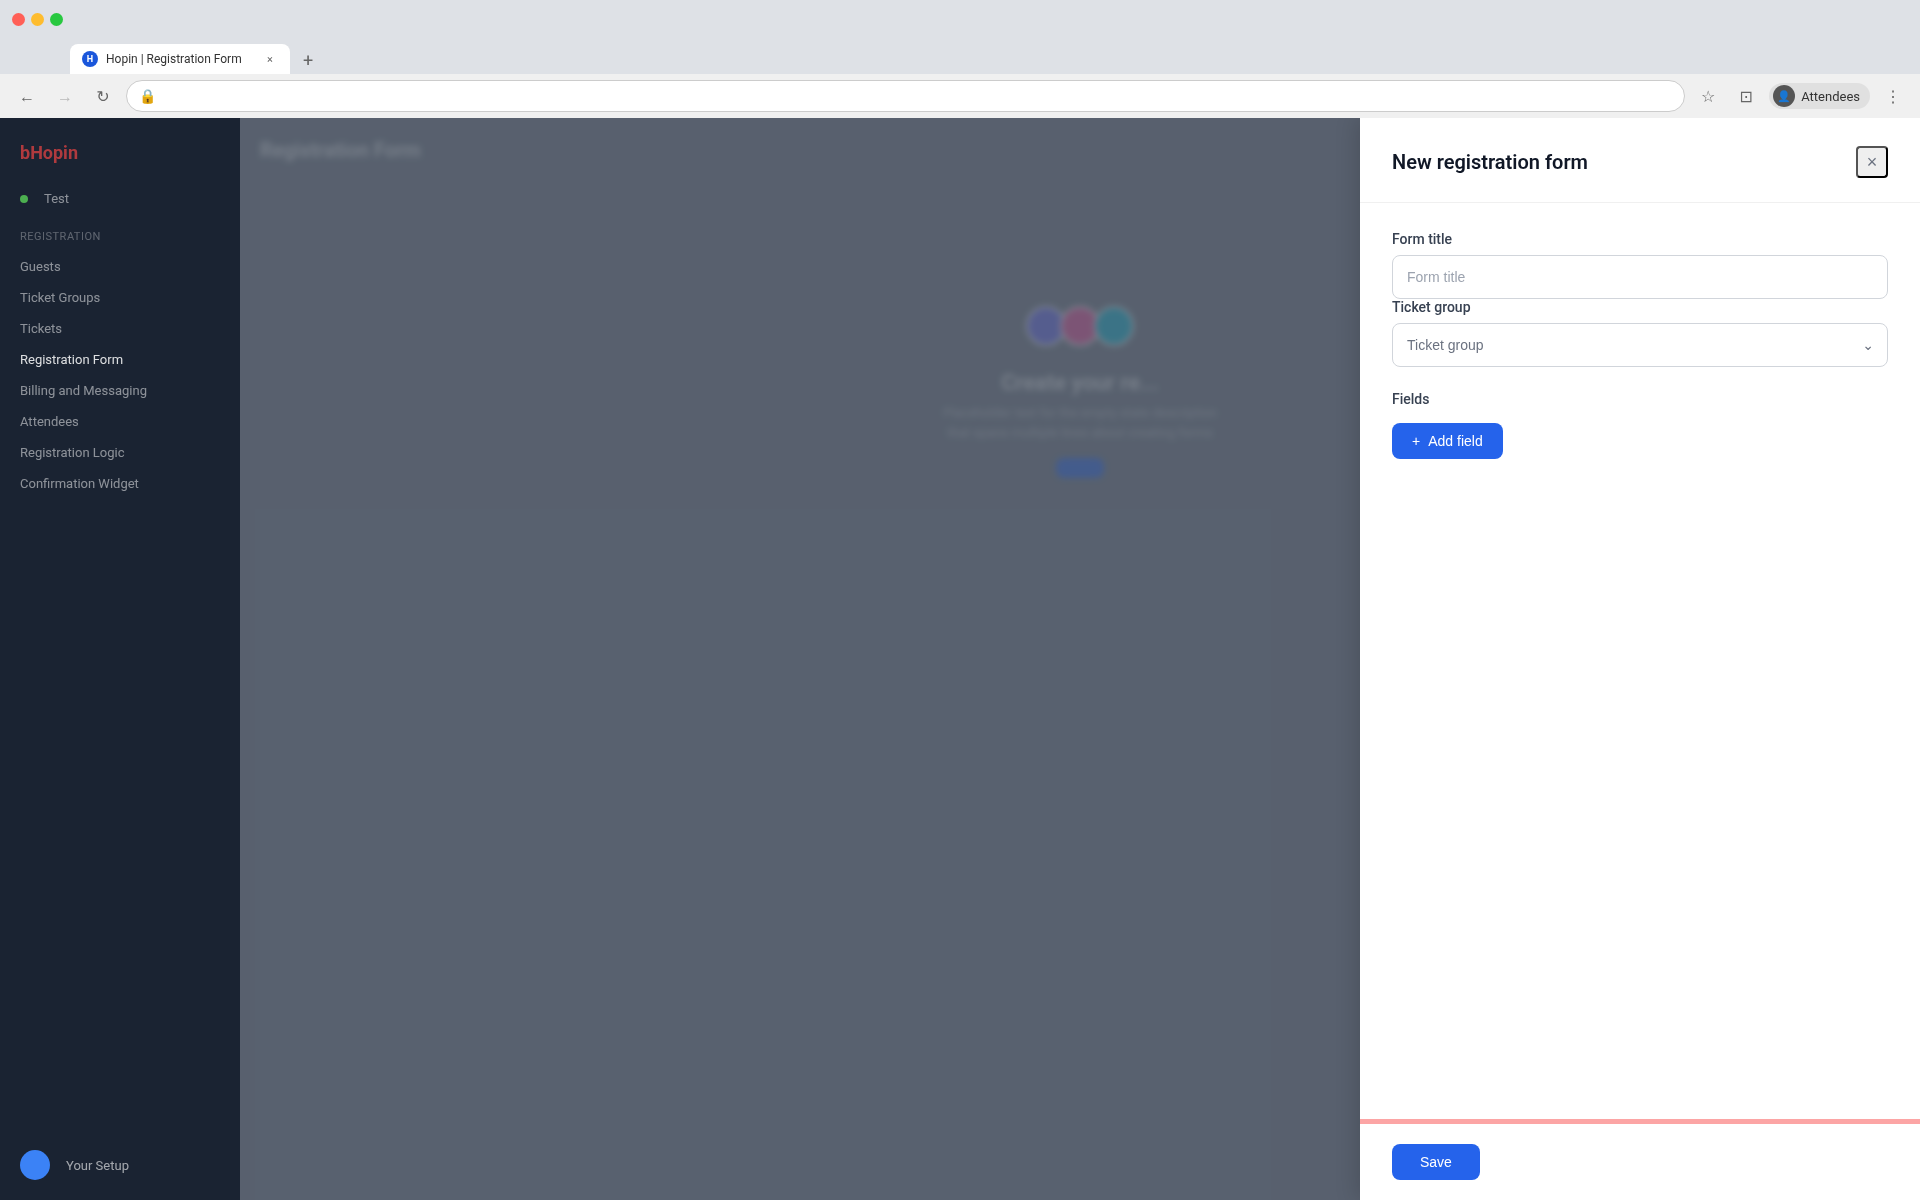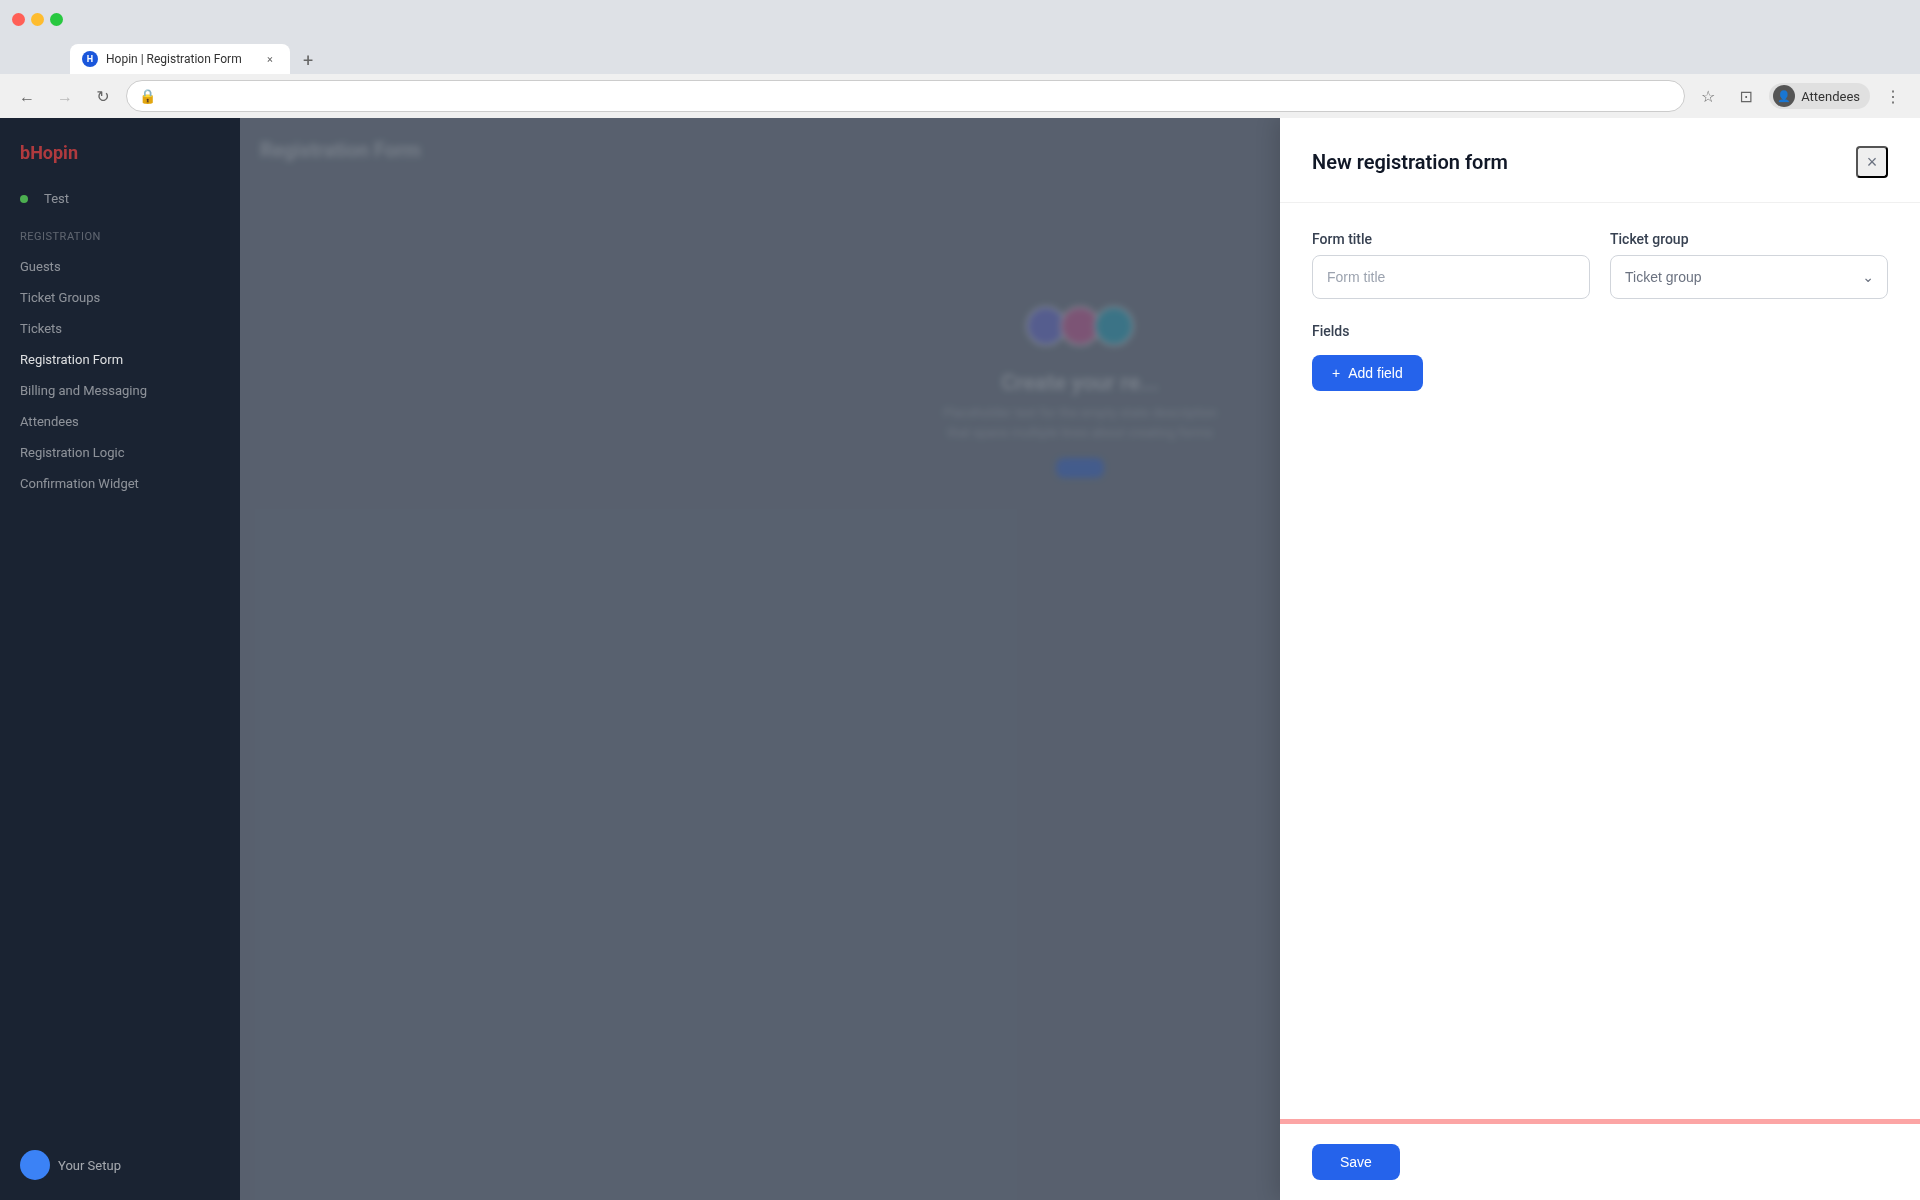--- a/index.html
+++ b/index.html
@@ -33,38 +33,38 @@
     .page-content { flex: 1; display: flex; overflow: hidden; position: relative; background: #f5f5f5; }
 
     
     .sidebar { width: 240px; background: #1a2332; min-height: 100%; padding: 16px 0; flex-shrink: 0; }
     .sidebar-logo { padding: 8px 20px 20px; }
     .sidebar-logo-text { color: #ef4444; font-size: 18px; font-weight: 700; opacity: 0.7; }
     .sidebar-nav-item { padding: 8px 20px; color: rgba(255,255,255,0.5); font-size: 13px; cursor: pointer; display: flex; align-items: center; gap: 16px; }
     .sidebar-section-label { padding: 16px 20px 8px; color: rgba(255,255,255,0.3); font-size: 11px; text-transform: uppercase; letter-spacing: 0.5px; }
     .sidebar-dot { width: 8px; height: 8px; border-radius: 50%; background: #4CAF50; }
     .sidebar-bottom { position: absolute; bottom: 20px; left: 0; width: 240px; padding: 0 20px; }
-    .sidebar-user-btn { display: flex; align-items: center; gap: 8px; color: rgba(255,255,255,0.6); font-size: 13px; }
+    .sidebar-user-btn { display: flex; align-items: center; gap: 16px; color: rgba(255,255,255,0.6); font-size: 13px; }
     .user-avatar-small { width: 30px; height: 30px; border-radius: 50%; background: #3b82f6; }
 
     
     .main-content { flex: 1; background: #6b7280; position: relative; overflow: hidden; }
     .main-content-inner { filter: blur(3px); opacity: 0.7; padding: 20px; }
     .main-header { color: rgba(255,255,255,0.8); font-size: 20px; font-weight: 600; margin-bottom: 20px; }
 
     
     .overlay { position: absolute; top: 0; left: 0; right: 0; bottom: 0; background: rgba(75, 85, 99, 0.6); }
 
     
-    .modal-panel { position: absolute; right: 0; top: 0; bottom: 0; width: 640px; background: #ffffff; display: flex; flex-direction: column; box-shadow: -4px 0 20px rgba(0,0,0,0.15); }
+    .modal-panel { position: absolute; right: 0; top: 0; bottom: 0; width: 560px; background: #ffffff; display: flex; flex-direction: column; box-shadow: -4px 0 20px rgba(0,0,0,0.15); }
     .modal-header { padding: 28px 32px 24px; display: flex; align-items: center; justify-content: space-between; border-bottom: 1px solid #f0f0f0; }
     .modal-title { font-size: 20px; font-weight: 600; color: #111827; }
     .modal-close { width: 32px; height: 32px; display: flex; align-items: center; justify-content: center; cursor: pointer; color: #6b7280; font-size: 18px; border-radius: 4px; }
     .modal-body { flex: 1; padding: 28px 32px; overflow-y: auto; }
-    .form-row { display: flex; gap: 20px; margin-bottom: 24px; }
+    .form-row { display: flex; margin-bottom: 24px; flex-direction: column; }
     .form-group { flex: 1; }
     .form-label { font-size: 14px; font-weight: 500; color: #374151; margin-bottom: 8px; display: block; }
     .form-input { width: 100%; height: 44px; border: 1.5px solid #d1d5db; border-radius: 8px; padding: 0 14px; font-size: 14px; color: #6b7280; outline: none; }
     .form-input::placeholder { color: #9ca3af; }
     .form-select-wrapper { position: relative; }
     .form-select { width: 100%; height: 44px; border: 1.5px solid #d1d5db; border-radius: 8px; padding: 0 14px; font-size: 14px; color: #6b7280; appearance: none; background: #fff; cursor: pointer; outline: none; }
     .select-chevron { position: absolute; right: 14px; top: 50%; transform: translateY(-50%); color: #6b7280; pointer-events: none; font-size: 14px; }
     .fields-section-label { font-size: 14px; font-weight: 500; color: #374151; margin-bottom: 16px; }
     .add-field-btn { display: inline-flex; align-items: center; gap: 8px; background: #2563eb; color: #fff; border: none; border-radius: 8px; padding: 10px 20px; font-size: 14px; font-weight: 500; cursor: pointer; }
     .modal-footer { padding: 20px 32px; border-top: 5px solid #fca5a5; }

